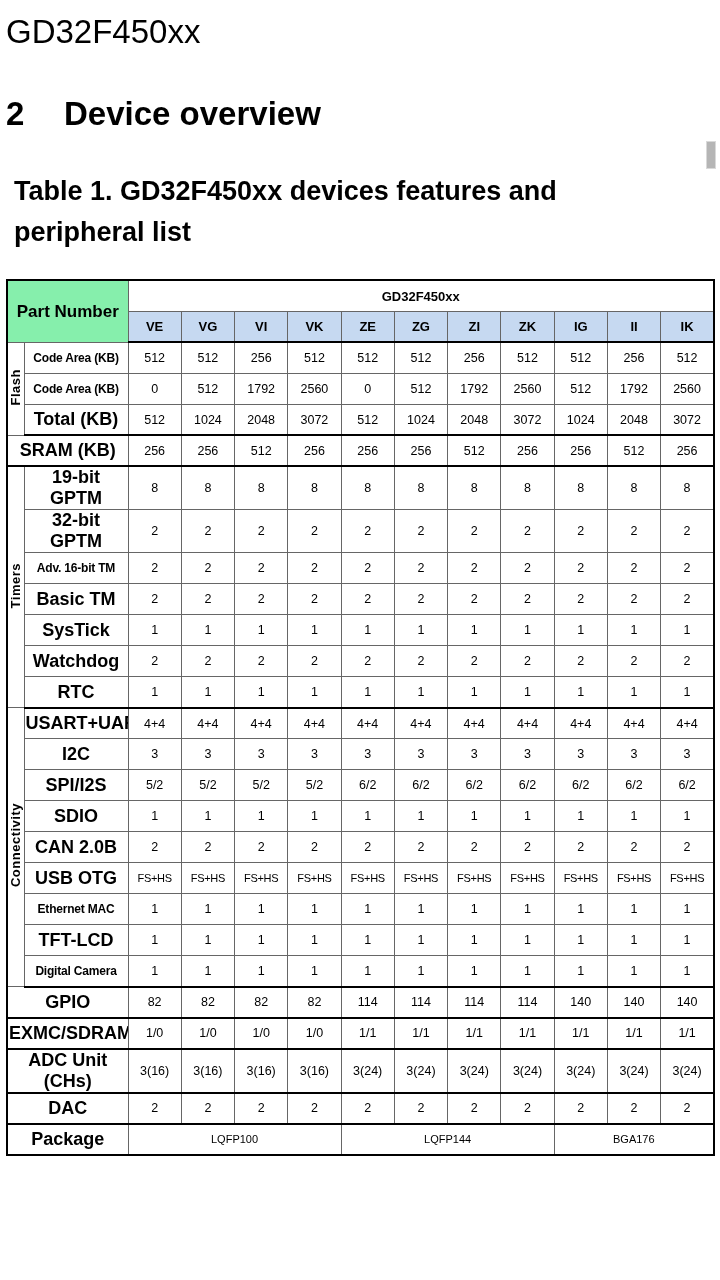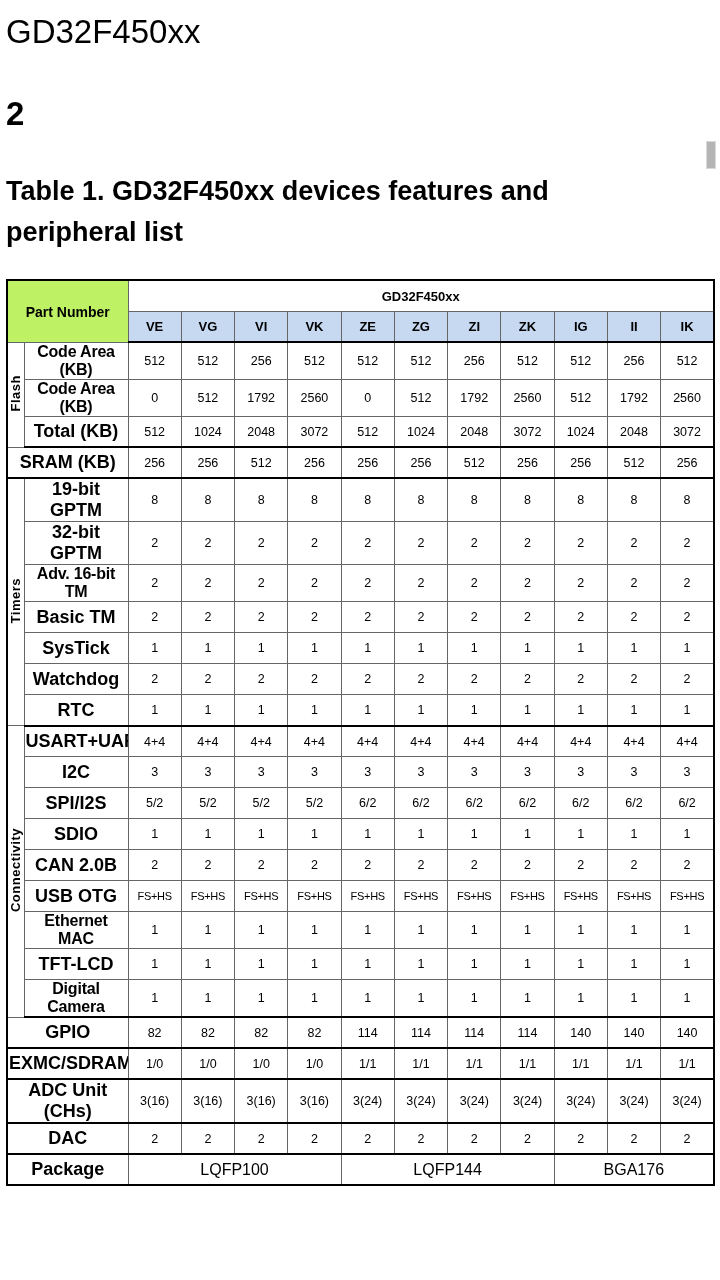--- a/index.html
+++ b/index.html
@@ -32,78 +32,80 @@
   .heading.h2 { margin-top: 45px; }
   .heading .num1 { width: 58px; flex: 0 0 auto; }
   .heading .num2 { width: 85px; flex: 0 0 auto; }
 
   .table-caption {
     margin-top: 38px;
     font-size: 27px;
     font-weight: 700;
     line-height: 1.55;
     max-width: 660px;
+    margin-left: 8px;
   }
 
   table.features {
     margin-top: 25px;
     border-collapse: collapse;
     table-layout: fixed;
     width: 709px;
     border: 2px solid #000;
   }
   table.features td, table.features th {
     border: 1px solid #666;
     text-align: center;
     vertical-align: middle;
     padding: 0 1px;
     height: 31px;
     overflow: hidden;
   }
   tr.sec-end td, tr.sec-end th { border-bottom: 2px solid #000; }
-  th.corner { font-weight: 700; font-size: 14px; background: #bef264; }
+  th.corner { font-weight: 700; font-size: 17px; background: #86efac; }
   th.family { font-weight: 700; font-size: 13px; background: #fff; }
   th.col-h {
     font-weight: 700; font-size: 13px;
     background: var(--hdr, #c6d9f1);
     height: 27px;
   }
   td.group-cell { width: 17px; padding: 0; }
   .vert {
     writing-mode: vertical-rl;
     transform: rotate(180deg);
     font-weight: 700;
     font-size: 13px;
     letter-spacing: 0.5px;
     display: inline-block;
     line-height: 1;
   }
   td.row-label { font-weight: 700; font-size: 18px; }
-  td.row-label.small { font-size: 16px; letter-spacing: -0.2px; text-align: center; }
+  td.row-label.small { font-size: 12px; letter-spacing: -0.2px; text-align: center; }
   td.data-cell { font-size: 12.5px; font-weight: 400; }
   td.data-cell.small-val { font-size: 11px; letter-spacing: -0.3px; }
-  td.pkg-cell { font-size: 16px; font-weight: 400; height: 33px; }
+  td.pkg-cell { font-size: 11px; font-weight: 400; height: 33px; }
 
   .scrollbar-thumb {
     position: absolute;
     right: 4px; top: 141px;
     width: 10px; height: 28px;
     background: #b5b5b5;
     border: 1px solid #d9d9d9;
   }
 </style>
 </head>
 <body>
 
 <div class="page">
 
   <div class="doc-title">GD32F450xx</div>
 
   <div class="heading h1">
     <span class="num1">2</span>
+    <span>Device overview</span>
   </div>
 
 
   <div class="table-caption">Table 1. GD32F450xx devices features and peripheral list</div>
 
   <table class="features">
     <colgroup>
       <col style="width:17px">
       <col style="width:104px">
     </colgroup>

